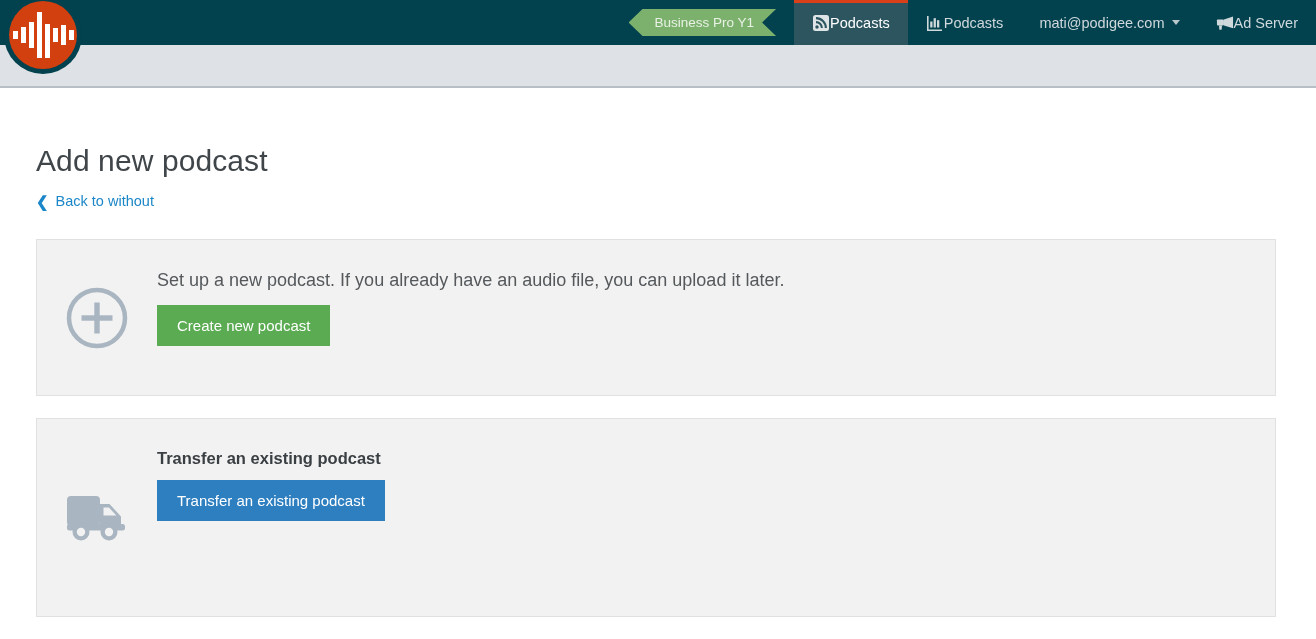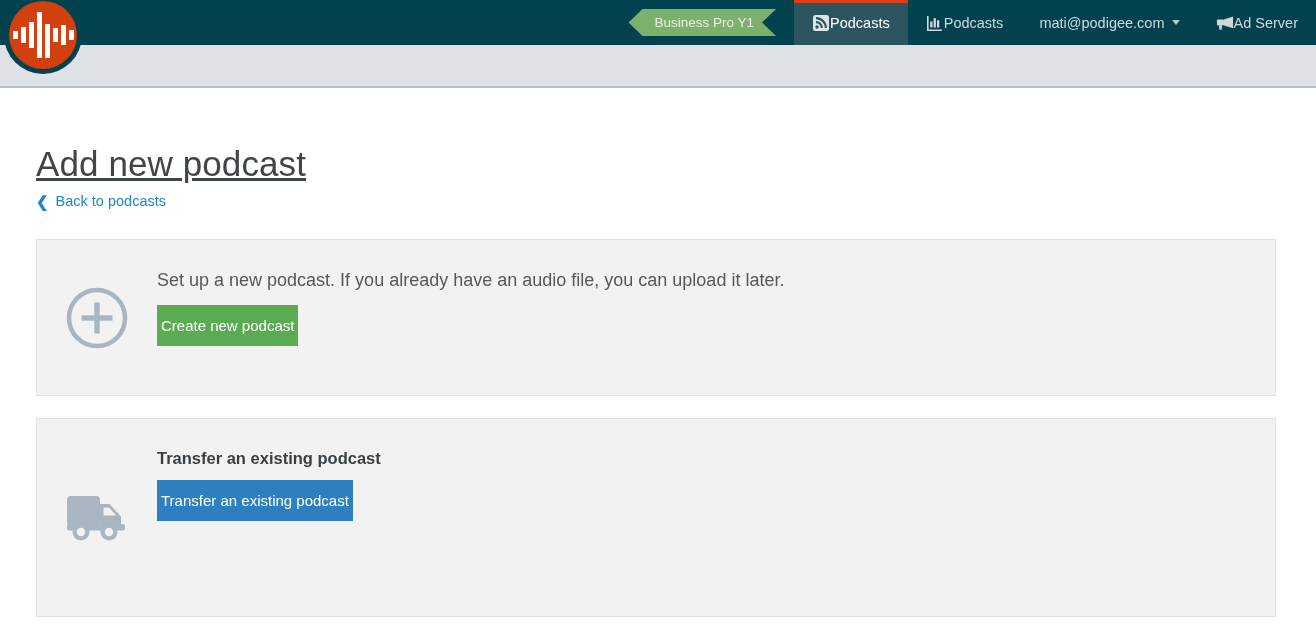--- a/index.html
+++ b/index.html
@@ -134,26 +134,25 @@
   .content {
     position: absolute;
     top: 89px;
     left: 0;
     width: 1316px;
   }
   .page-title {
     position: absolute;
     left: 36px;
     top: 55px;
-    font-size: 35px;
+    font-size: 30px;
     color: #3f4549;
     font-weight: normal;
     margin: 0;
     letter-spacing: 0.1px;
-    text-decoration: underline;
   }
   .back-link {
     position: absolute;
     left: 36px;
     top: 104px;
     font-size: 14.5px;
     color: #1b86c8;
     text-decoration: none;
     display: flex;
     align-items: center;
@@ -202,21 +201,21 @@
     font-size: 18px;
     color: #55595c;
     margin: 0 0 14px 0;
   }
   .btn {
     display: inline-block;
     border: none;
     color: #ffffff;
     font-size: 15px;
     font-family: "Liberation Sans", sans-serif;
-    padding: 13px 4px;
+    padding: 13px 20px;
     cursor: pointer;
     line-height: 1;
   }
   .btn-green { background: #5aab52; }
   .btn-blue  { background: #2e7fc0; }
 
   .icon-plus svg, .icon-truck svg { display: block; }
 </style>
 </head>
 <body>
@@ -284,21 +283,21 @@
     </div>
   </div>
 </div>
 
 <div class="content">
 
   <h1 class="page-title">Add new podcast</h1>
 
   <a class="back-link">
     <span class="chev">❮</span>
-    <span>Back to podcasts</span>
+    <span>Back to without</span>
   </a>
 
   <div class="card" id="card-create">
     <div class="card-icon">
       <span class="icon-plus">
         <svg width="64" height="64" viewBox="0 0 64 64">
           <circle cx="32" cy="32" r="28" fill="none" stroke="#a9b5c0" stroke-width="4.5"></circle>
           <rect x="29.3" y="16.5" width="5.4" height="31" fill="#a9b5c0"></rect>
           <rect x="16.5" y="29.3" width="31" height="5.4" fill="#a9b5c0"></rect>
         </svg>

